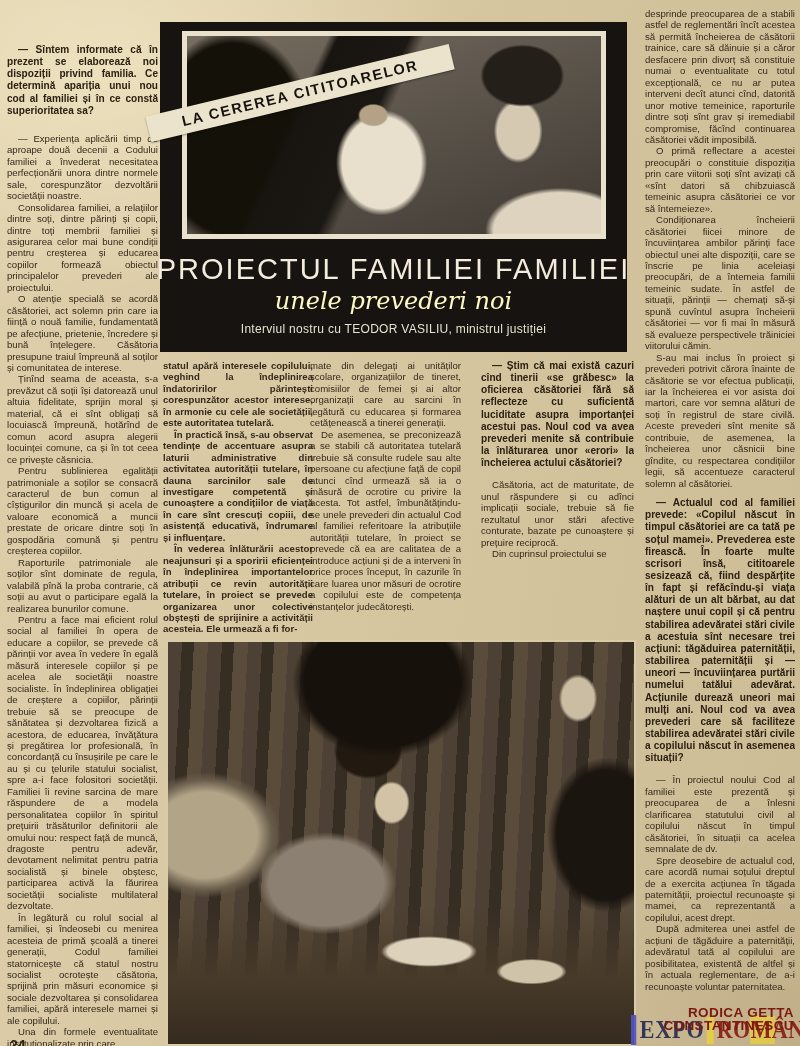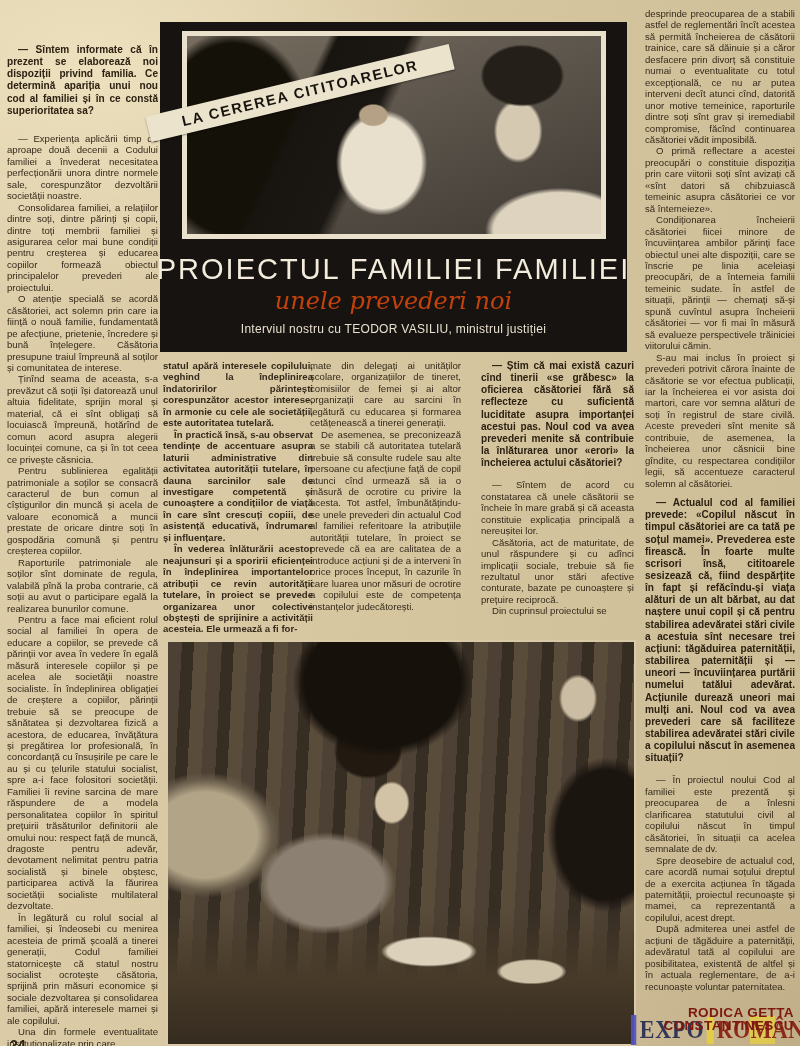--- a/index.html
+++ b/index.html
@@ -39,21 +39,21 @@
       linear-gradient(160deg,#776d60 0%,#5a534a 50%,#403a33 100%);
   }
   .ribbon{
     position:absolute;left:-16px;top:58px;width:312px;height:26px;
     background:#ece3cc;transform:rotate(-13.5deg);
     display:flex;align-items:center;justify-content:center;
     font-weight:bold;font-size:14.5px;letter-spacing:1.6px;color:#17130e;
     box-shadow:0 1px 2px rgba(0,0,0,.4);white-space:nowrap;
   }
   .hero-title{margin-top:14px;font-size:29px;letter-spacing:2px;color:#f3ecdd;white-space:nowrap;}
-  .hero-subtitle{margin-top:1px;font-family:"DejaVu Serif",serif;font-style:italic;font-size:24px;color:#c2410c;}
+  .hero-subtitle{margin-top:1px;font-family:"DejaVu Serif",serif;font-style:italic;font-size:24px;color:#fef9c3;}
   .hero-interview{margin-top:7px;font-size:12px;font-weight:normal;letter-spacing:.3px;color:#e8e1cf;}
   
   .photo-bottom{
     position:absolute;left:166px;top:640px;width:470px;height:406px;border:2px solid #d9cba8;box-sizing:border-box;
     background:
       radial-gradient(ellipse 150px 125px at 46% 10%, #16110b 52%, rgba(0,0,0,0) 60%),
       radial-gradient(ellipse 32px 40px at 88% 14%, #cbbda3 50%, rgba(0,0,0,0) 60%),
       radial-gradient(ellipse 95px 125px at 94% 48%, #1b1510 52%, rgba(0,0,0,0) 62%),
       radial-gradient(ellipse 56px 46px at 43% 27%, #221a11 55%, rgba(0,0,0,0) 62%),
       radial-gradient(ellipse 30px 36px at 48% 40%, #d2c2a6 52%, rgba(0,0,0,0) 60%),
@@ -110,21 +110,20 @@
       <p class="cont">statul apără interesele copilului, veghind la îndeplinirea îndatoririlor părintești corespunzător acestor interese, în armonie cu cele ale societății, este autoritatea tutelară.</p>
       <p>În practică însă, s-au observat tendințe de accentuare asupra laturii administrative din activitatea autorității tutelare, în dauna sarcinilor sale de investigare competentă și cunoaștere a condițiilor de viață în care sînt crescuți copiii, de asistență educativă, îndrumare și influențare.</p>
       <p>În vederea înlăturării acestor neajunsuri și a sporirii eficienței în îndeplinirea importantelor atribuții ce revin autorității tutelare, în proiect se prevede organizarea unor colective obștești de sprijinire a activității acesteia. Ele urmează a fi for-</p>
     </div>
   <div class="col col3">
       <p class="cont">mate din delegați ai unităților școlare, organizațiilor de tineret, comisiilor de femei și ai altor organizații care au sarcini în legătură cu educarea și formarea cetățenească a tinerei generații.</p>
       <p>De asemenea, se preconizează a se stabili că autoritatea tutelară trebuie să consulte rudele sau alte persoane cu afecțiune față de copil atunci cînd urmează să ia o măsură de ocrotire cu privire la acesta. Tot astfel, îmbunătățindu-se unele prevederi din actualul Cod al familiei referitoare la atribuțiile autorității tutelare, în proiect se prevede că ea are calitatea de a introduce acțiuni și de a interveni în orice proces început, în cazurile în care luarea unor măsuri de ocrotire a copilului este de competența instanțelor judecătorești.</p>
     </div>
   <div class="col col4">
       <p class="q">— Știm că mai există cazuri cînd tinerii «se grăbesc» la oficierea căsătoriei fără să reflecteze cu suficientă luciditate asupra importanței acestui pas. Noul cod va avea prevederi menite să contribuie la înlăturarea unor «erori» la încheierea actului căsătoriei?</p>
-      <p>— Sîntem de acord cu constatarea că unele căsătorii se încheie în mare grabă și că aceasta constituie explicația principală a nereușitei lor.</p>
       <p>Căsătoria, act de maturitate, de unul răspundere și cu adînci implicații sociale, trebuie să fie rezultatul unor stări afective conturate, bazate pe cunoaștere și prețuire reciprocă.</p>
       <p>Din cuprinsul proiectului se</p>
     </div>
 
   <div class="photo-bottom"></div>
 
   <div class="col col5">
       <p class="cont">desprinde preocuparea de a stabili astfel de reglementări încît acestea să permită încheierea de căsătorii trainice, care să dăinuie și a căror desfacere prin divorț să constituie numai o eventualitate cu totul excepțională, ce nu ar putea interveni decît atunci cînd, datorită unor motive temeinice, raporturile dintre soți sînt grav și iremediabil compromise, făcînd continuarea căsătoriei vădit imposibilă.</p>
       <p>O primă reflectare a acestei preocupări o constituie dispoziția prin care viitorii soți sînt avizați că «sînt datori să chibzuiască temeinic asupra căsătoriei ce vor să întemeieze».</p>
       <p>Condiționarea încheierii căsătoriei fiicei minore de încuviințarea ambilor părinți face obiectul unei alte dispoziții, care se înscrie pe linia aceleiași preocupări, de a întemeia familii temeinic sudate. În astfel de situații, părinții — chemați să-și spună cuvîntul asupra încheierii căsătoriei — vor fi mai în măsură să evalueze perspectivele trăiniciei viitorului cămin.</p>

